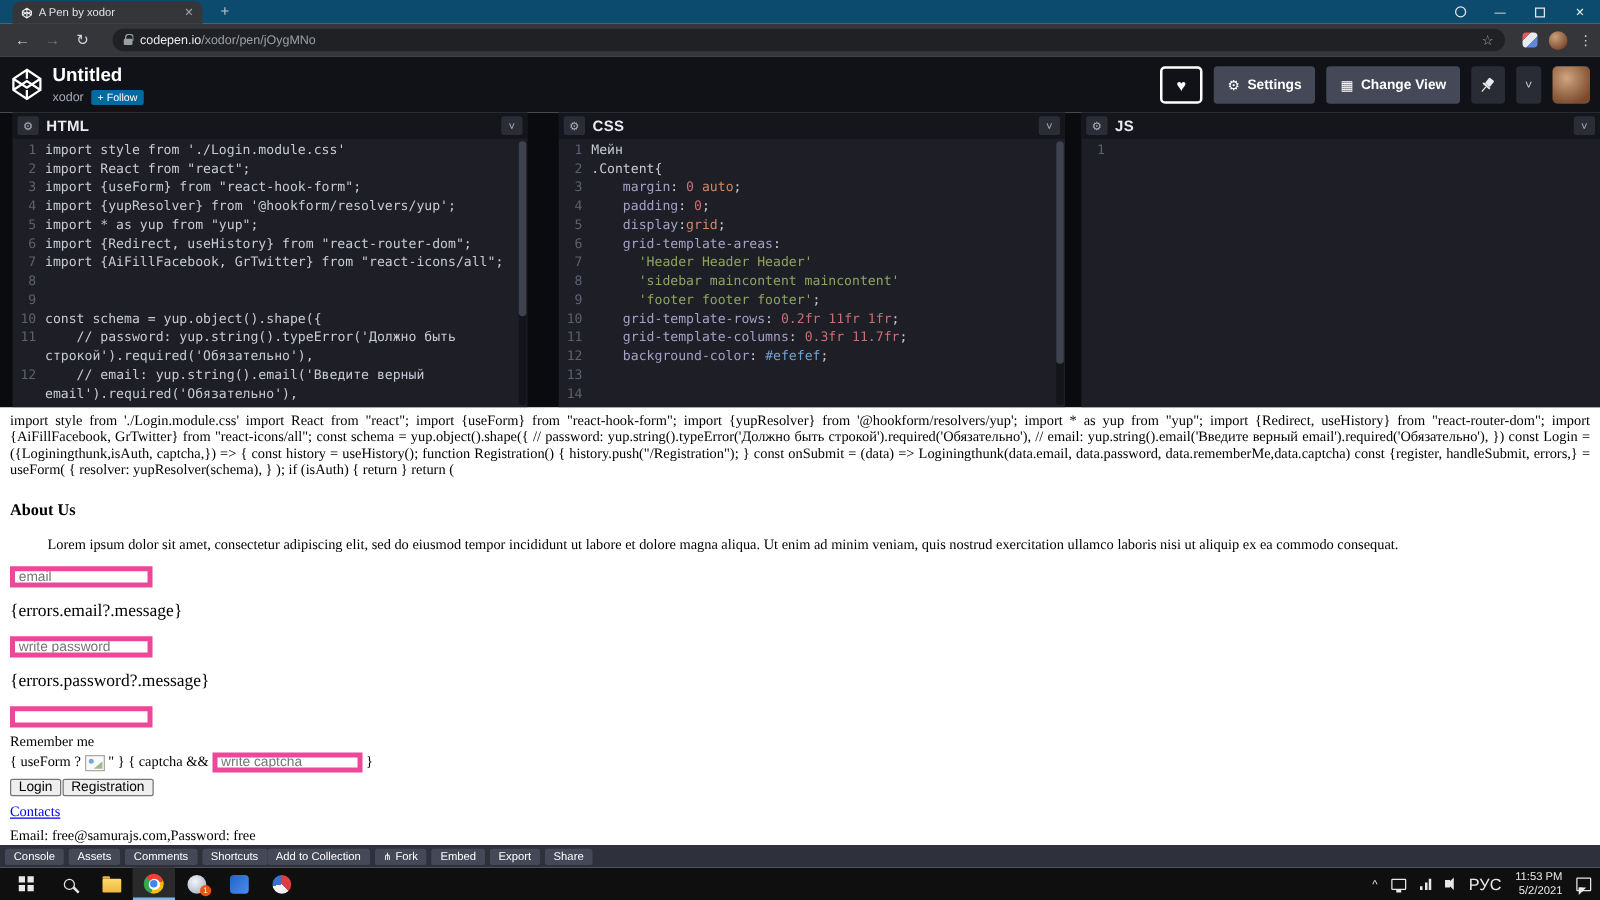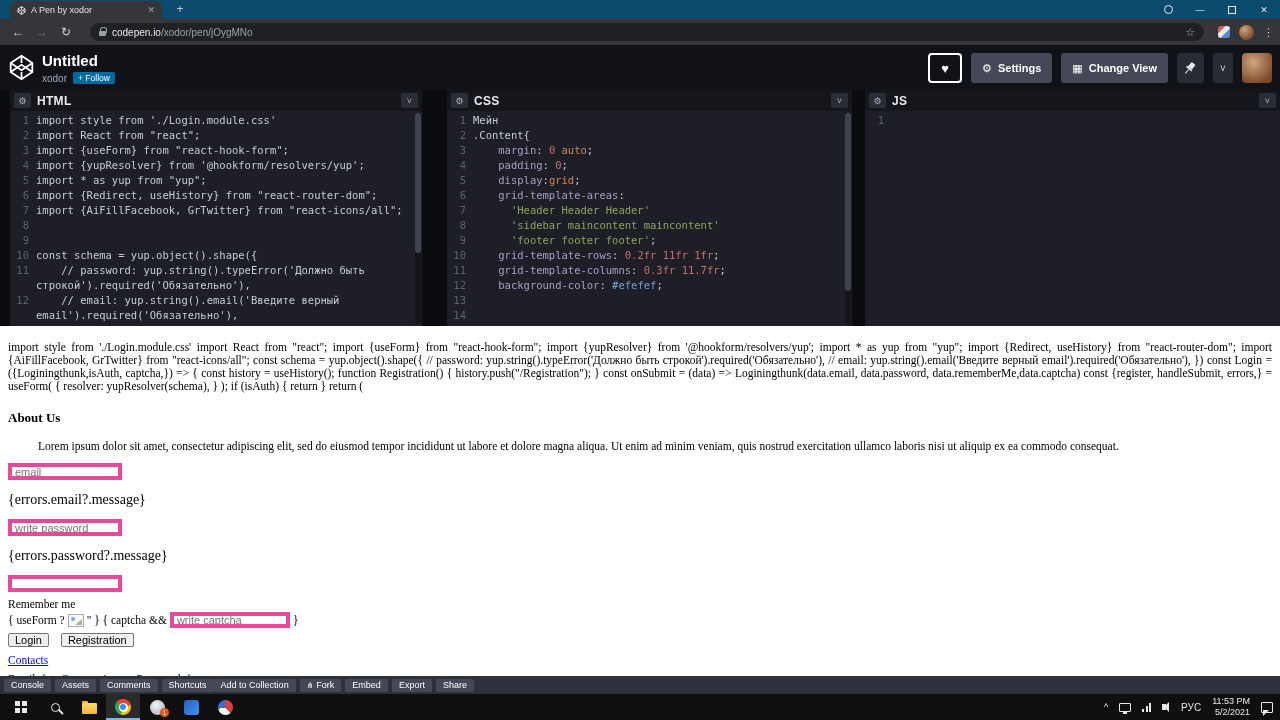--- a/index.html
+++ b/index.html
@@ -56,33 +56,33 @@
   .code-body{position:absolute;top:21px;bottom:0;left:0;right:0;padding-top:2px;overflow:hidden}
   .code-line{display:flex;align-items:flex-start;min-height:15px;line-height:15px;font-family:"DejaVu Sans Mono",monospace;font-size:10.5px}
   .ln{flex:none;width:26px;text-align:right;padding-right:7px;color:#5c6170}
   .lc{flex:1;white-space:pre-wrap;overflow-wrap:break-word;padding-right:6px;color:#c7cad5;min-height:15px}
   .tk-d{color:#c7cad5}.tk-p{color:#a89fc6}.tk-n{color:#c86f6f}.tk-v{color:#d08762}.tk-s{color:#8fa35f}.tk-h{color:#71a0cf}
   .vscroll{position:absolute;top:23px;bottom:2px;right:1px;width:6px;background:#14151b;border-radius:3px}
   .vthumb{width:100%;background:#3f434f;border-radius:3px}
 
   
   .preview{position:absolute;top:326px;left:0;right:0;height:350px;background:#fff;color:#000;font-family:"Liberation Serif",serif;padding:3px 8px;overflow:hidden}
-  .pv-code{font-size:11.5px;line-height:13px;text-align:justify;margin-top:12px}
+  .pv-code{font-size:11.5px;line-height:13px;text-align:justify;margin-top:2px}
   .pv-about{font-size:13px;font-weight:bold;margin-top:17px}
   .pv-lorem{font-size:11.5px;margin-top:14px;text-indent:30px}
   .pv-input{display:block;margin-top:11px;width:114px;height:17px;border:4px solid #ec4899;font-size:11px;padding:0 3px;font-family:"Liberation Sans",sans-serif;background:#fff;border-radius:0}
   .pv-input::placeholder{color:#757575}
   .pv-err{font-size:14px;margin-top:12px}
   .pv-remember{font-size:11.5px;margin-top:6px}
   .pv-captcha{font-size:11.5px;margin-top:2px;display:flex;align-items:center;gap:3px}
   .pv-captcha .pv-input{display:inline-block;margin-top:0;width:120px;height:16px}
   .broken-img{display:inline-block;width:16px;height:13px;border:1px solid #ababab;background:#fafafa;position:relative;vertical-align:middle}
   .broken-img::before{content:"";position:absolute;left:2px;top:2px;width:4px;height:4px;border-radius:50%;background:#7aa7d6}
   .broken-img::after{content:"";position:absolute;right:1px;bottom:1px;width:0;height:0;border-left:7px solid transparent;border-bottom:6px solid #9dbb8e}
-  .pv-btnrow{margin-top:5px;display:flex;gap:12px}
+  .pv-btnrow{margin-top:5px;display:flex;gap:1px}
   .pv-btn{font-size:11px;font-family:"Liberation Sans",sans-serif;background:#efefef;border:1px solid #767676;border-radius:2px;padding:0 6px;height:14px;line-height:12px}
   .pv-link{display:inline-block;margin-top:7px;color:#0000ee;text-decoration:underline;font-size:11.5px}
   .pv-cred{font-size:11.5px;margin-top:5px}
   .pv-export{font-size:11.5px;margin-top:7px}
 
   
   .pen-footer{position:absolute;top:676px;left:0;right:0;height:18px;background:#2e313c;display:flex;align-items:center;justify-content:flex-start;padding:0 4px}
   .fgroup{display:flex;gap:4px}
   .fbtn{background:#444857;color:#fff;border:none;font-size:9px;padding:2px 7px;border-radius:2px;font-family:"Liberation Sans",sans-serif;display:flex;align-items:center;gap:3px;height:13px;line-height:9px}
   .fork-ic{font-size:8px}
@@ -105,21 +105,21 @@
   .app-blue{width:15px;height:15px;border-radius:3px;background:linear-gradient(135deg,#1f63c4,#4d8df0)}
   .app-red{width:15px;height:15px;border-radius:50%;background:conic-gradient(#d94040 0 38%,#f5f5f5 0 72%,#3b6fd1 0 100%)}
   .tray{margin-left:auto;display:flex;align-items:center;gap:11px;padding-right:7px}
   .tray-chev{font-size:9px;color:#e8e8e8}
   .monitor{width:12px;height:9px;border:1px solid #e8e8e8;border-radius:1px;position:relative}
   .monitor::after{content:"";position:absolute;left:3px;bottom:-3px;width:4px;height:1.5px;background:#e8e8e8}
   .bars{display:flex;align-items:flex-end;gap:1.5px}
   .bars span{width:2px;background:#e8e8e8}
   .speaker{width:4px;height:6px;background:#e8e8e8;position:relative;margin-right:4px}
   .speaker::before{content:"";position:absolute;left:2px;top:-2px;border-top:5px solid transparent;border-bottom:5px solid transparent;border-right:5px solid #e8e8e8}
-  .tb-lang{font-size:10px}
+  .tb-lang{font-size:13px}
   .tb-time{font-size:9px;line-height:11px;text-align:right}
   .chatic{width:12px;height:11px;border:1px solid #e8e8e8;border-radius:1px;position:relative}
   .chatic::after{content:"";position:absolute;left:1px;bottom:-4px;border:3px solid transparent;border-top-color:#e8e8e8;border-left-color:#e8e8e8}
 </style>
 </head>
 <body>
 
 <div class="screen">
 
   <div class="tabstrip">

